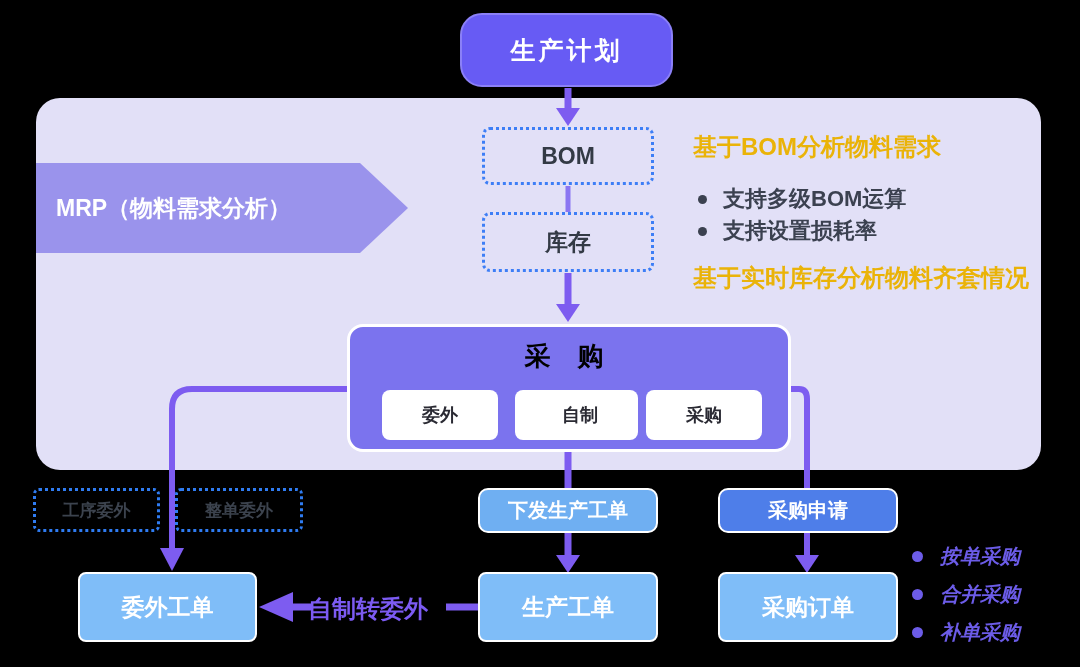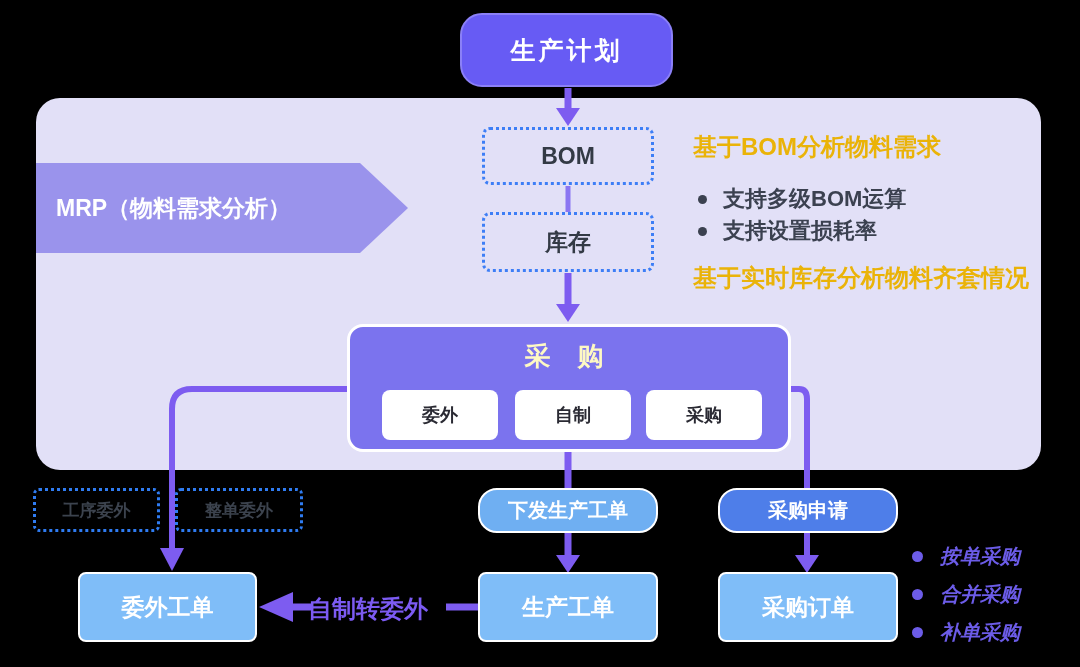--- a/index.html
+++ b/index.html
@@ -28,31 +28,31 @@
   .inv-node{top:212px;height:60px;}
 
   
   .info-h{color:#eab308;font-size:24px;font-weight:700;white-space:nowrap;}
   .info-bullet{display:flex;align-items:center;color:#3b4150;font-size:22px;font-weight:700;white-space:nowrap;}
   .info-dot{width:9px;height:9px;border-radius:50%;background:#3b4150;margin-right:16px;flex:0 0 auto;}
 
   
   .purchase-box{left:347px;top:324px;width:444px;height:128px;background:#7b73ee;
                 border:3px solid #fff;border-radius:16px;}
-  .purchase-title{position:absolute;left:0;right:0;top:12px;text-align:center;color:#fef9c3;
+  .purchase-title{position:absolute;left:0;right:0;top:12px;text-align:center;color:#000000;
                   font-size:26px;font-weight:700;letter-spacing:10px;}
   .sub-node{position:absolute;top:63px;height:50px;width:116px;background:#fff;border-radius:8px;
             color:#2a2a33;font-size:18px;font-weight:700;}
 
   
   .tag-node{top:488px;height:44px;border:3px dotted #2f7cf2;border-radius:6px;
             color:#3c434e;font-size:17px;font-weight:700;}
 
   
-  .mid-node{top:488px;height:45px;border:2px solid #fff;border-radius:19px;
+  .mid-node{top:488px;height:45px;border:2px solid #fff;border-radius:10px;
             color:#fff;font-size:20px;font-weight:700;}
   .issue-node{left:478px;width:180px;background:#6faff2;}
   .request-node{left:718px;width:180px;background:#4e7ee9;}
 
   
   .bottom-node{top:572px;height:70px;border:2px solid #fff;border-radius:8px;
                background:#7fbdf8;color:#fff;font-size:23px;font-weight:700;}
 
   
   .transfer-label{left:308px;top:593px;color:#7c5bf2;font-size:24px;font-weight:700;white-space:nowrap;}
@@ -116,21 +116,21 @@
 
 <div class="abs ctr top-node">
   <span>生产计划</span>
 </div>
 
 <div class="abs purchase-box">
   <div class="purchase-title">采 购</div>
   <div class="sub-node ctr" style="left:32px;">
     <span>委外</span>
   </div>
-  <div class="sub-node ctr" style="left:165px;">
+  <div class="sub-node ctr" style="left:165px;padding-left:7px;">
     <span>自制</span>
   </div>
   <div class="sub-node ctr" style="left:296px;">
     <span>采购</span>
   </div>
 </div>
 
 <div class="abs ctr tag-node" style="left:33px;width:127px;">
   <span>工序委外</span>
 </div>

